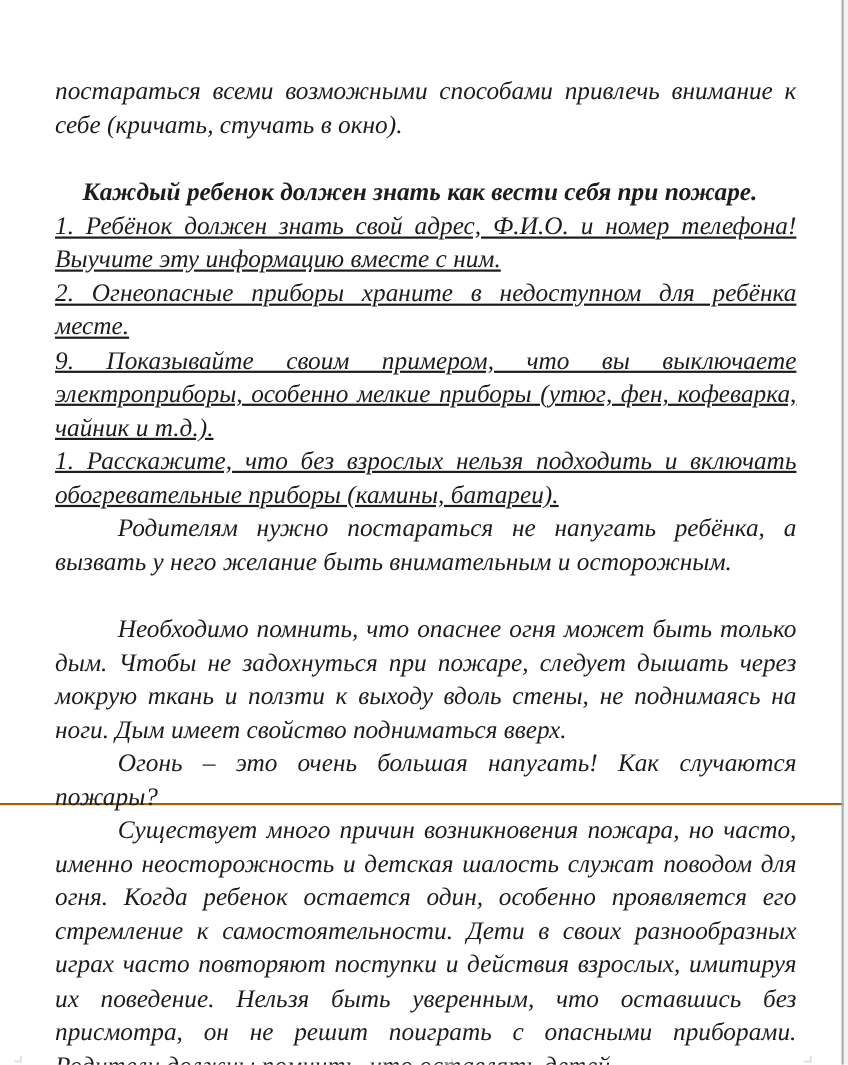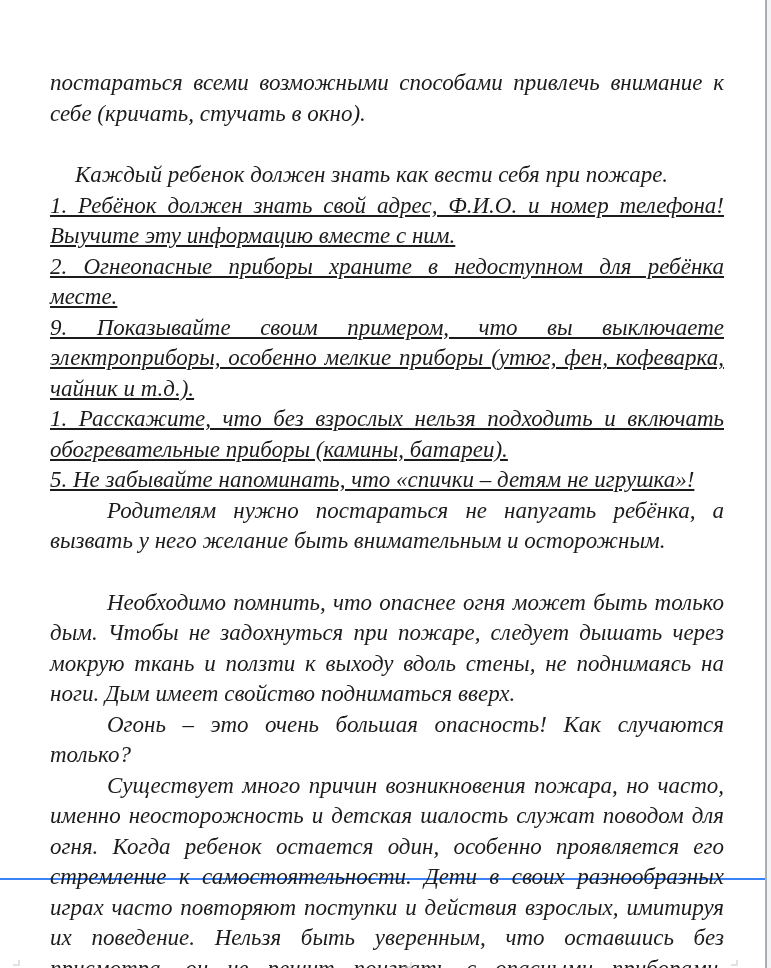--- a/index.html
+++ b/index.html
@@ -8,23 +8,23 @@
     width: 771px;
     height: 968px;
     background: #ffffff;
     overflow: hidden;
     font-family: "Liberation Serif", "DejaVu Serif", serif;
   }
 
   .page {
     position: relative;
     width: 771px;
-    height: 880px;
+    height: 732px;
     background: #ffffff;
-    border-bottom: 2px solid #3b82f6;
+    border-bottom: 2px solid #a16207;
   }
 
   
   .right-edge-line {
     position: absolute;
     top: 0;
     right: 4px;
     width: 2px;
     height: 968px;
     background: #a9aeb4;
@@ -46,21 +46,21 @@
     color: #1c1c1c;
     font-style: italic;
     font-size: 23px;
     line-height: 30.5px;
     text-align: justify;
   }
 
   .para { margin: 0; }
 
   .heading {
-    font-weight: normal;
+    font-weight: bold;
     text-indent: 25px;
     margin-top: 31px;
   }
 
   .numbered { text-indent: 0; text-decoration: underline; }
 
   .body-para {
     text-indent: 57px;
   }
 
@@ -103,27 +103,26 @@
     <p class="para heading">Каждый ребенок должен знать как вести себя при пожаре.</p>
 
     <p class="para numbered">1. Ребёнок должен знать свой адрес, Ф.И.О. и номер телефона! Выучите эту информацию вместе с ним.</p>
 
     <p class="para numbered">2. Огнеопасные приборы храните в недоступном для ребёнка месте.</p>
 
     <p class="para numbered">9. Показывайте своим примером, что вы выключаете электроприборы, особенно мелкие приборы (утюг, фен, кофеварка, чайник и т.д.).</p>
 
     <p class="para numbered">1. Расскажите, что без взрослых нельзя подходить и включать обогревательные приборы (камины, батареи).</p>
 
-    <p class="para numbered">5. Не забывайте напоминать, что «спички – детям не игрушка»!</p>
 
     <p class="para body-para">Родителям нужно постараться не напугать ребёнка, а вызвать у него желание быть внимательным и осторожным.</p>
 
     <p class="para body-para gap-before">Необходимо помнить, что опаснее огня может быть только дым. Чтобы не задохнуться при пожаре, следует дышать через мокрую ткань и ползти к выходу вдоль стены, не поднимаясь на ноги. Дым имеет свойство подниматься вверх.</p>
 
-    <p class="para body-para">Огонь – это очень большая опасность! Как случаются только?</p>
+    <p class="para body-para">Огонь – это очень большая напугать! Как случаются пожары?</p>
 
     <p class="para body-para">Существует много причин возникновения пожара, но часто, именно неосторожность и детская шалость служат поводом для огня. Когда ребенок остается один, особенно проявляется его стремление к самостоятельности. Дети в своих разнообразных играх часто повторяют поступки и действия взрослых, имитируя их поведение. Нельзя быть уверенным, что оставшись без присмотра, он не решит поиграть с опасными приборами. Родители должны помнить, что оставлять детей</p>
 
   </div>
 
   <div class="cell-mark mark-left"></div>
   <div class="cell-mark mark-center"></div>
   <div class="cell-mark mark-right"></div>
 
   <div class="right-edge-gutter"></div>

